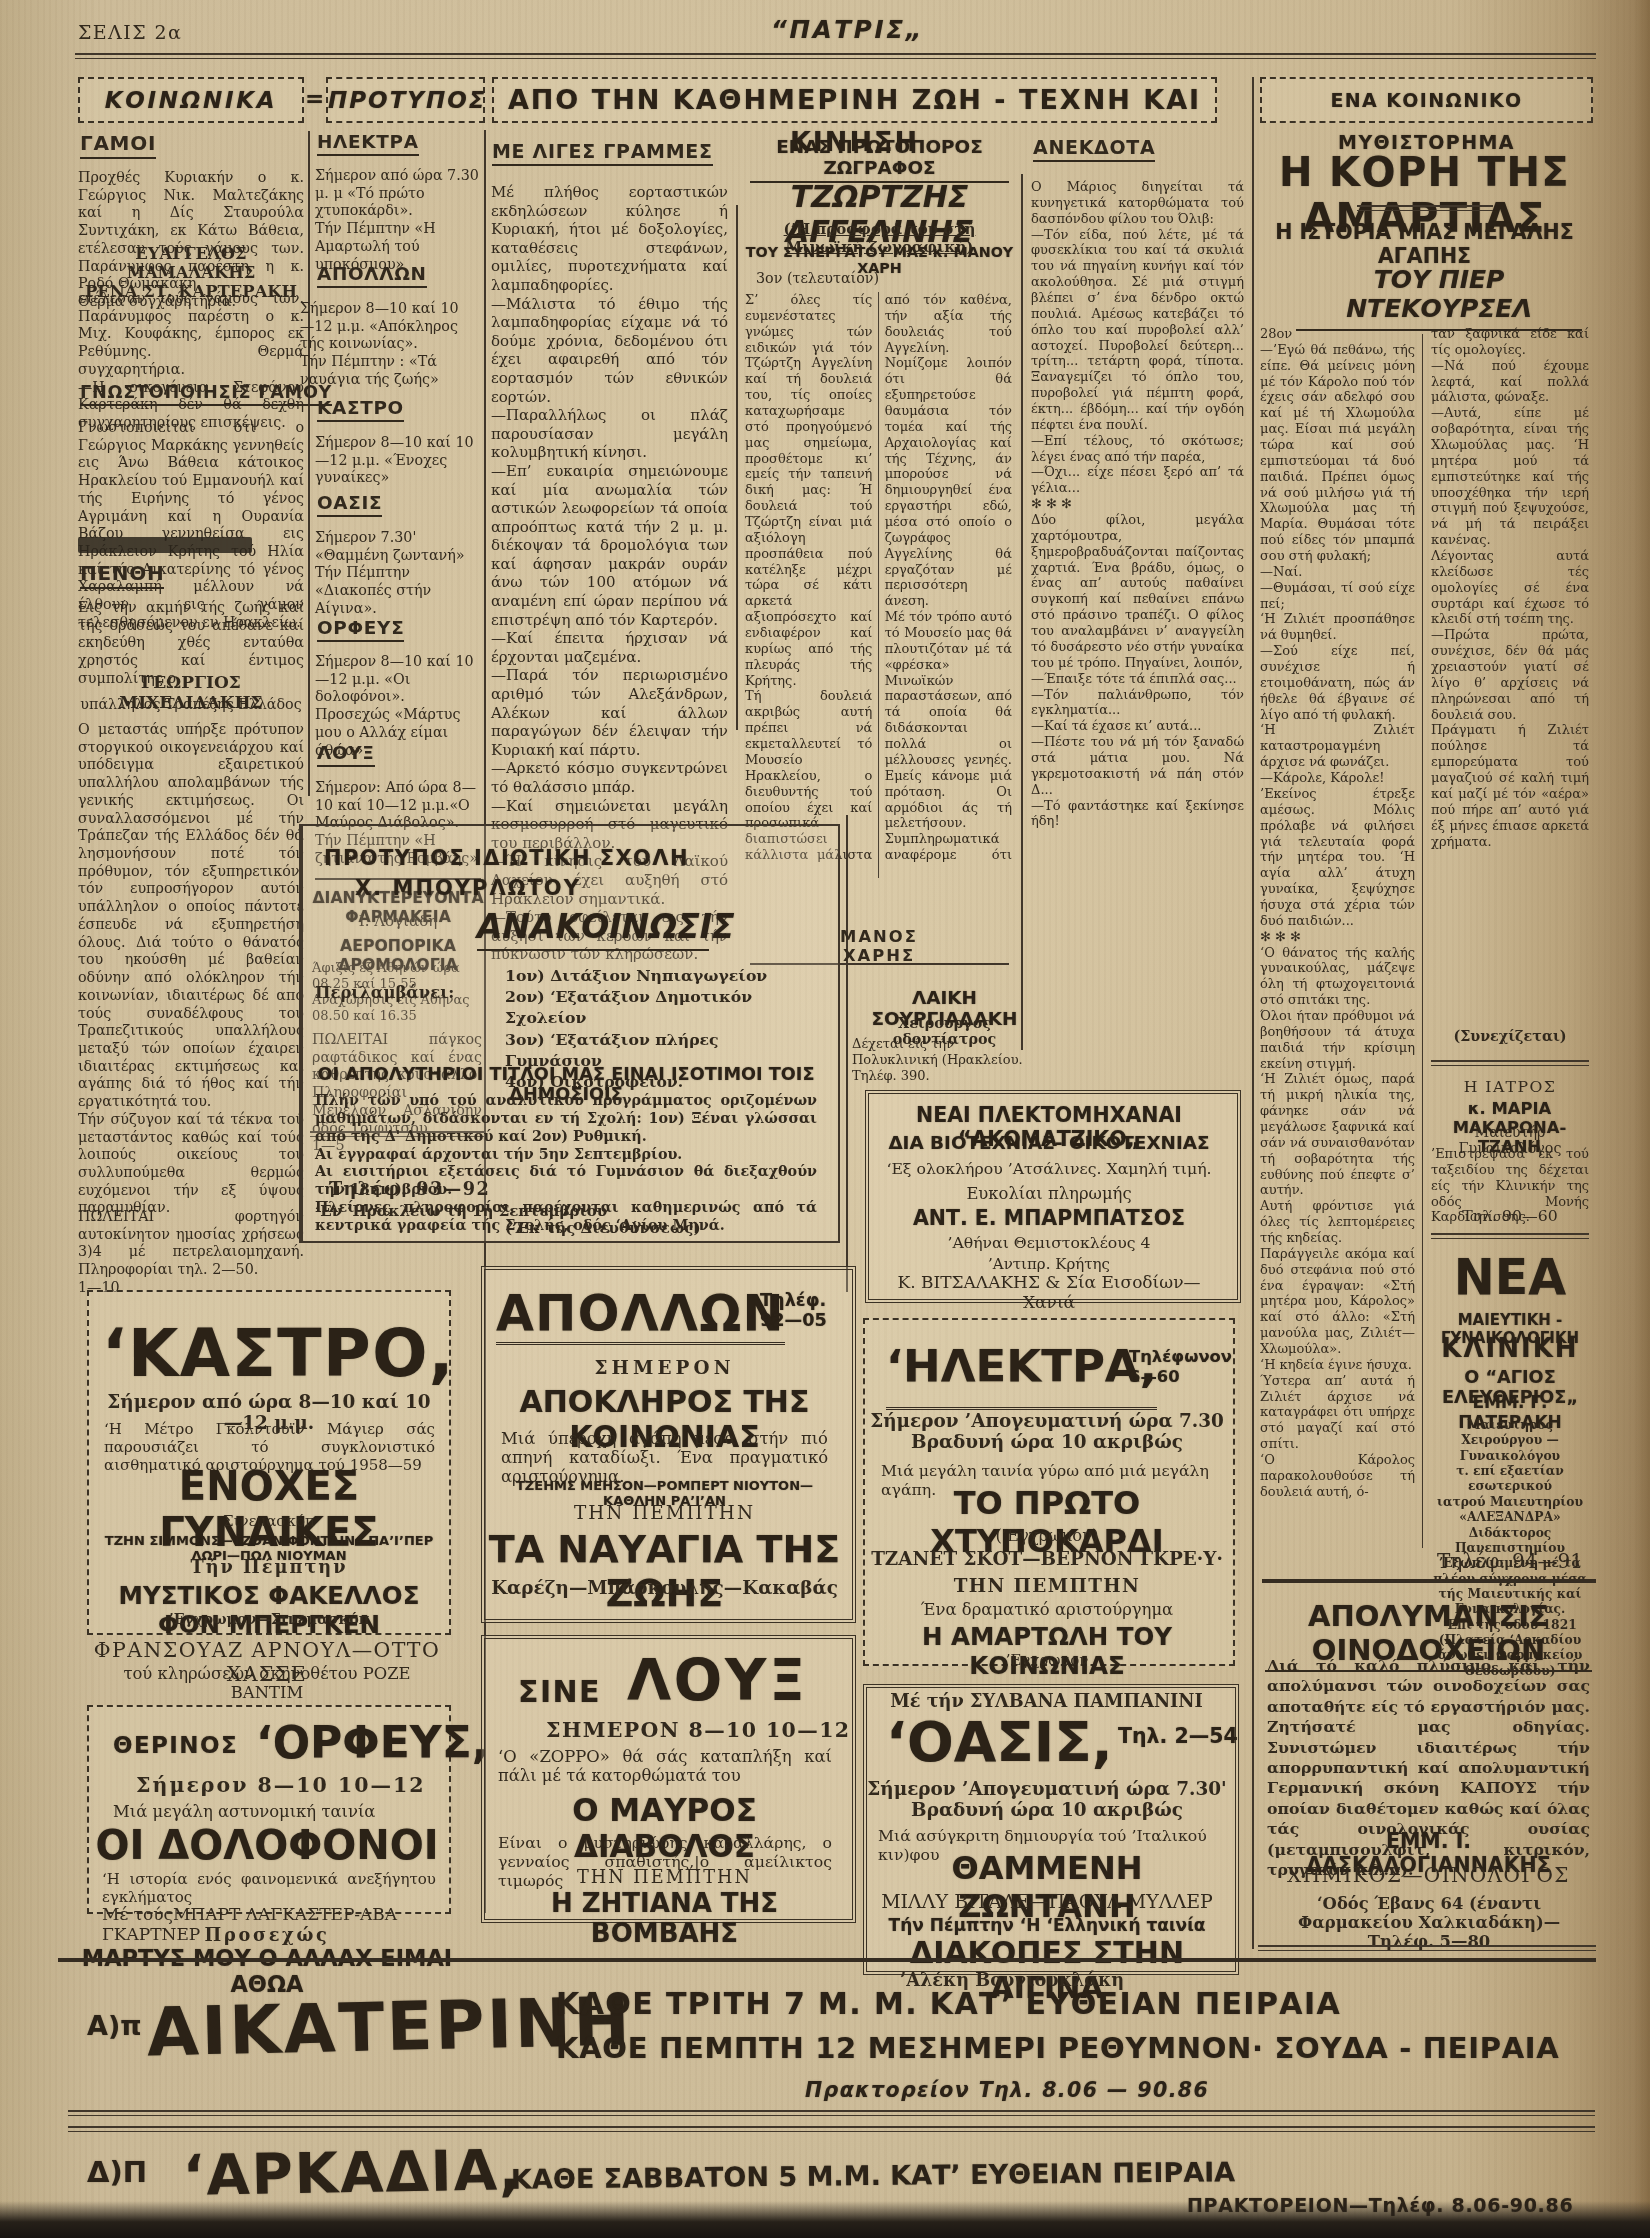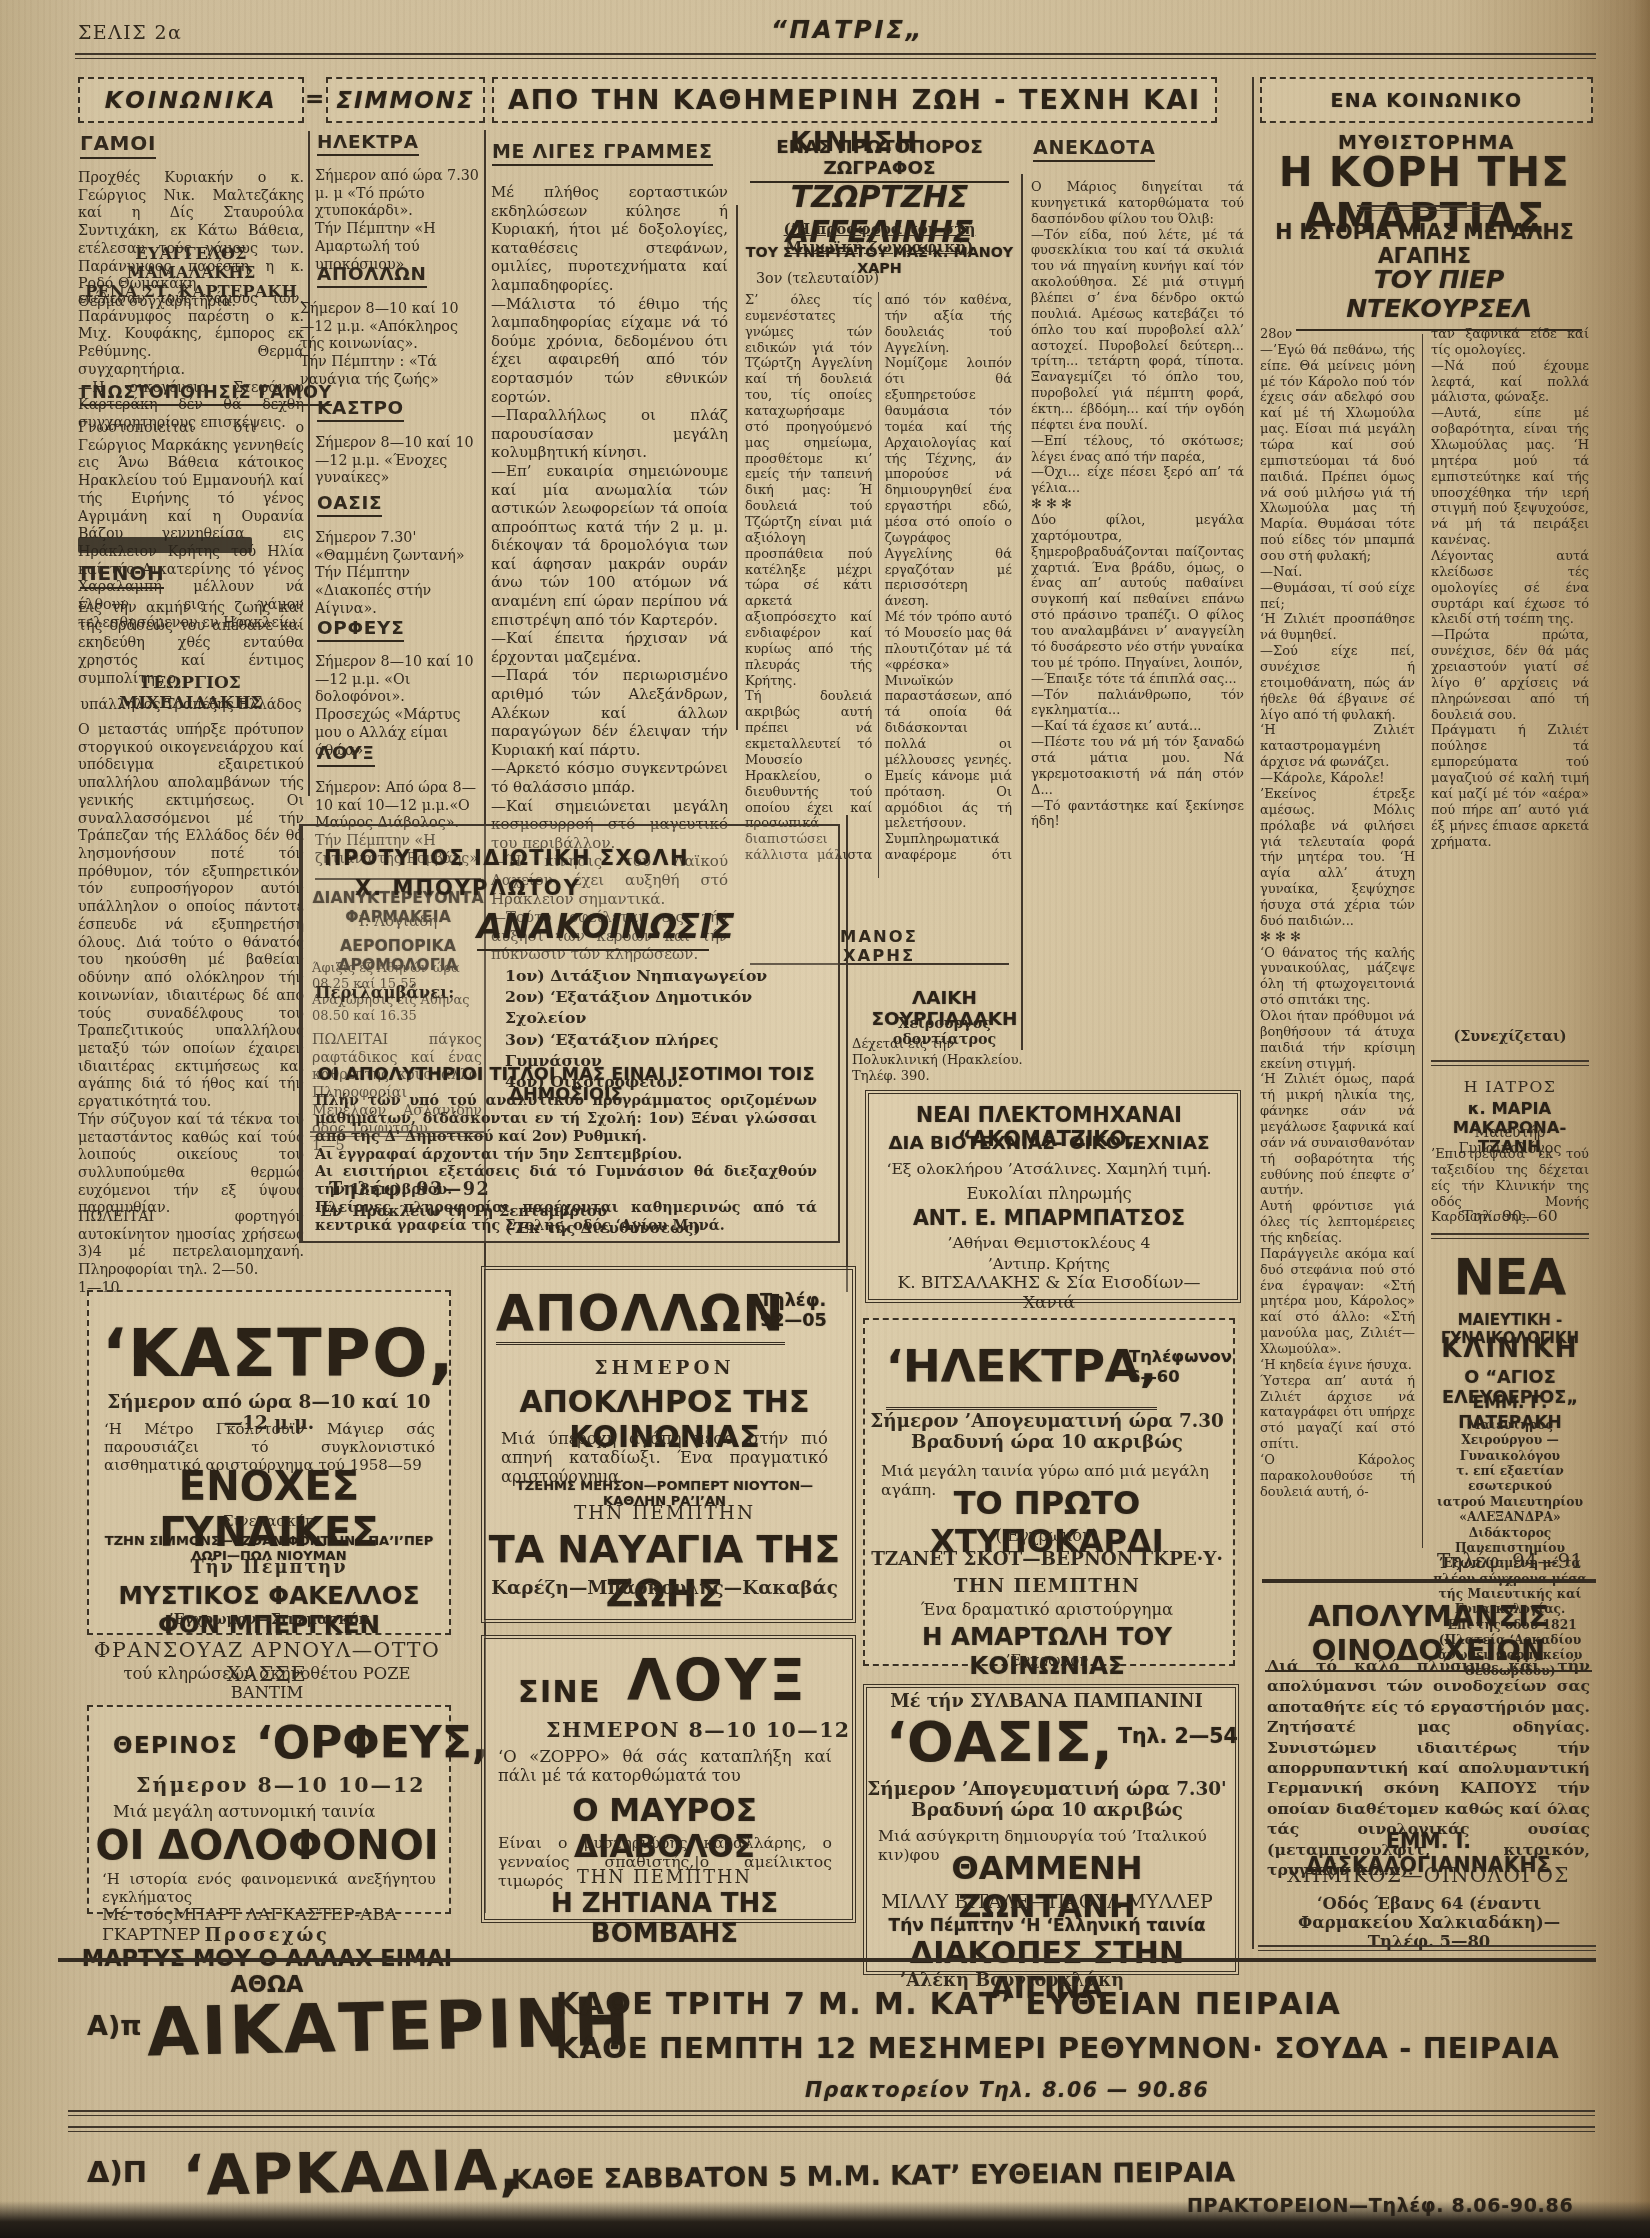--- a/index.html
+++ b/index.html
@@ -33,21 +33,21 @@
 <body>
 
 <div class="page">
 
   <div class="b" style="left:78px;top:20.5px;font-size:19px;letter-spacing:1.4px;">ΣΕΛΙΣ 2α</div>
   <div class="b disp" style="left:771px;top:15px;font-size:24.5px;letter-spacing:2.7px;font-style:italic;">“ΠΑΤΡΙΣ„</div>
   <div class="hr2" style="left:75px;top:53px;width:1521px;"></div>
 
   <div class="b deco c disp" style="left:78px;top:77px;width:222px;height:42px;font-size:23px;font-style:italic;letter-spacing:2.7px;line-height:42px;">ΚΟΙΝΩΝΙΚΑ</div>
   <div class="b disp" style="left:305px;top:85px;font-size:23px;">=</div>
-  <div class="b deco c disp" style="left:326px;top:77px;width:155px;height:42px;font-size:23px;font-style:italic;letter-spacing:2px;line-height:42px;">ΣΙΜΜΟΝΣ</div>
+  <div class="b deco c disp" style="left:326px;top:77px;width:155px;height:42px;font-size:23px;font-style:italic;letter-spacing:2px;line-height:42px;">ΠΡΟΤΥΠΟΣ</div>
   <div class="b deco c disp" style="left:492px;top:77px;width:721px;height:42px;font-size:27px;letter-spacing:2px;line-height:42px;">ΑΠΟ ΤΗΝ ΚΑΘΗΜΕΡΙΝΗ ΖΩΗ - ΤΕΧΝΗ ΚΑΙ ΚΙΝΗΣΗ</div>
   <div class="b deco c disp" style="left:1260px;top:77px;width:329px;height:42px;font-size:19px;letter-spacing:1.4px;line-height:42px;">ΕΝΑ  ΚΟΙΝΩΝΙΚΟ  ΜΥΘΙΣΤΟΡΗΜΑ</div>
 
   <div class="vr" style="left:308px;top:131px;height:665px;"></div>
   <div class="vr" style="left:484px;top:130px;height:1783px;"></div>
   <div class="vr" style="left:736px;top:205px;height:525px;"></div>
   <div class="vr" style="left:1021px;top:174px;height:876px;"></div>
   <div class="vr" style="left:1252px;top:77px;height:1872px;border-left-width:2.7px;"></div>
   <div class="vr" style="left:846px;top:815px;height:477px;"></div>
   <div class="vr" style="left:1422px;top:334px;height:1214px;border-left-width:1.4px;"></div>

